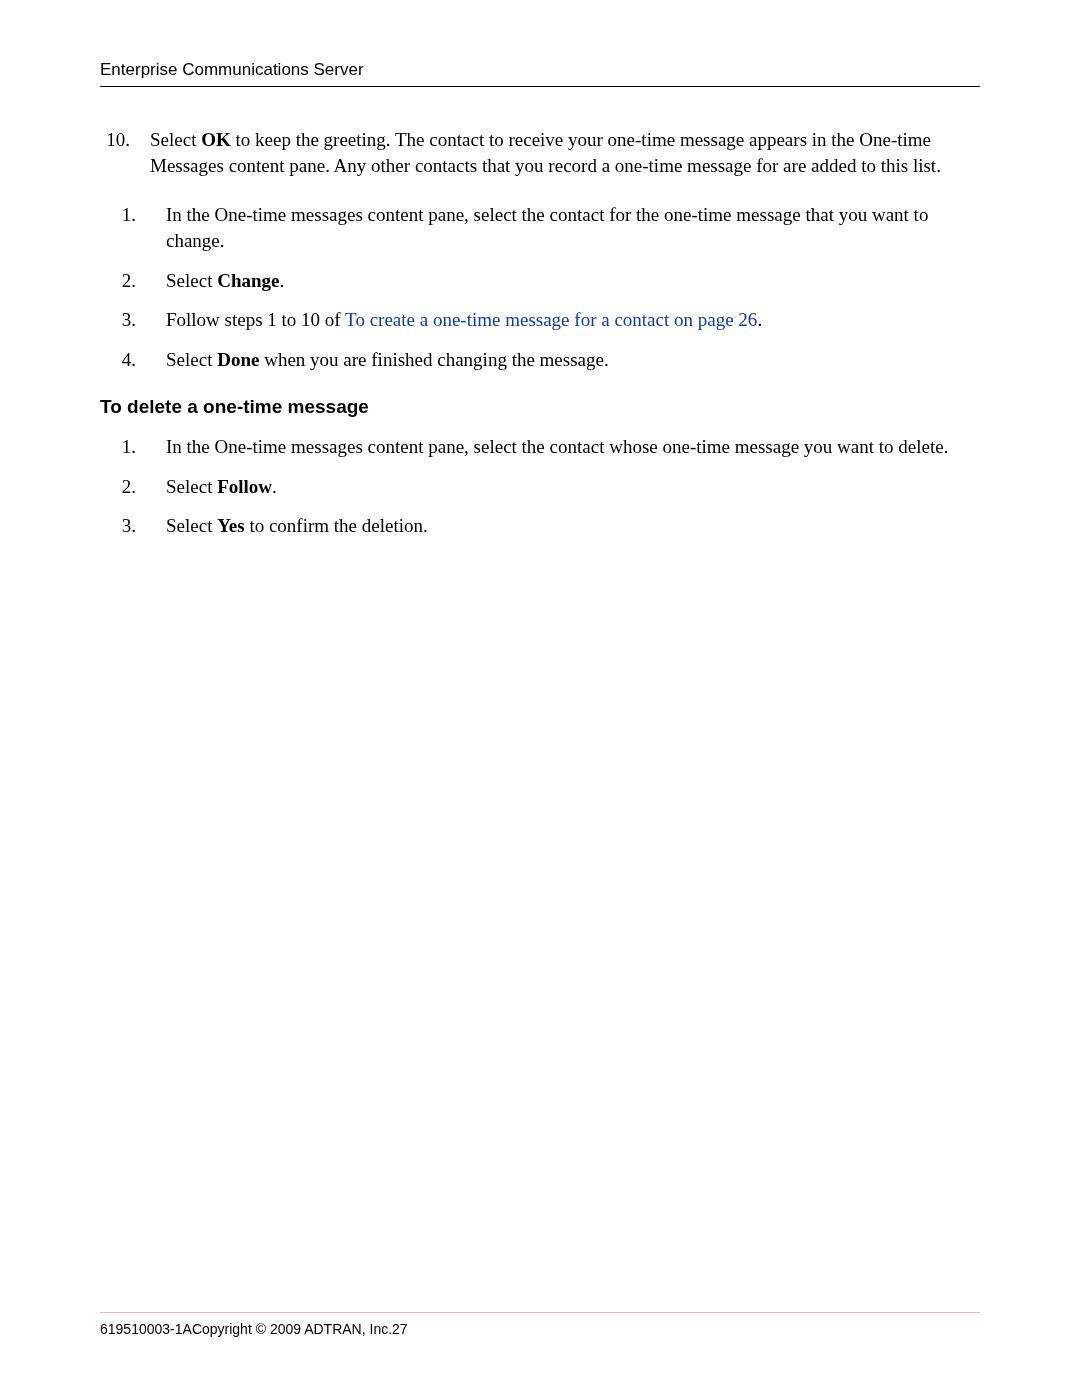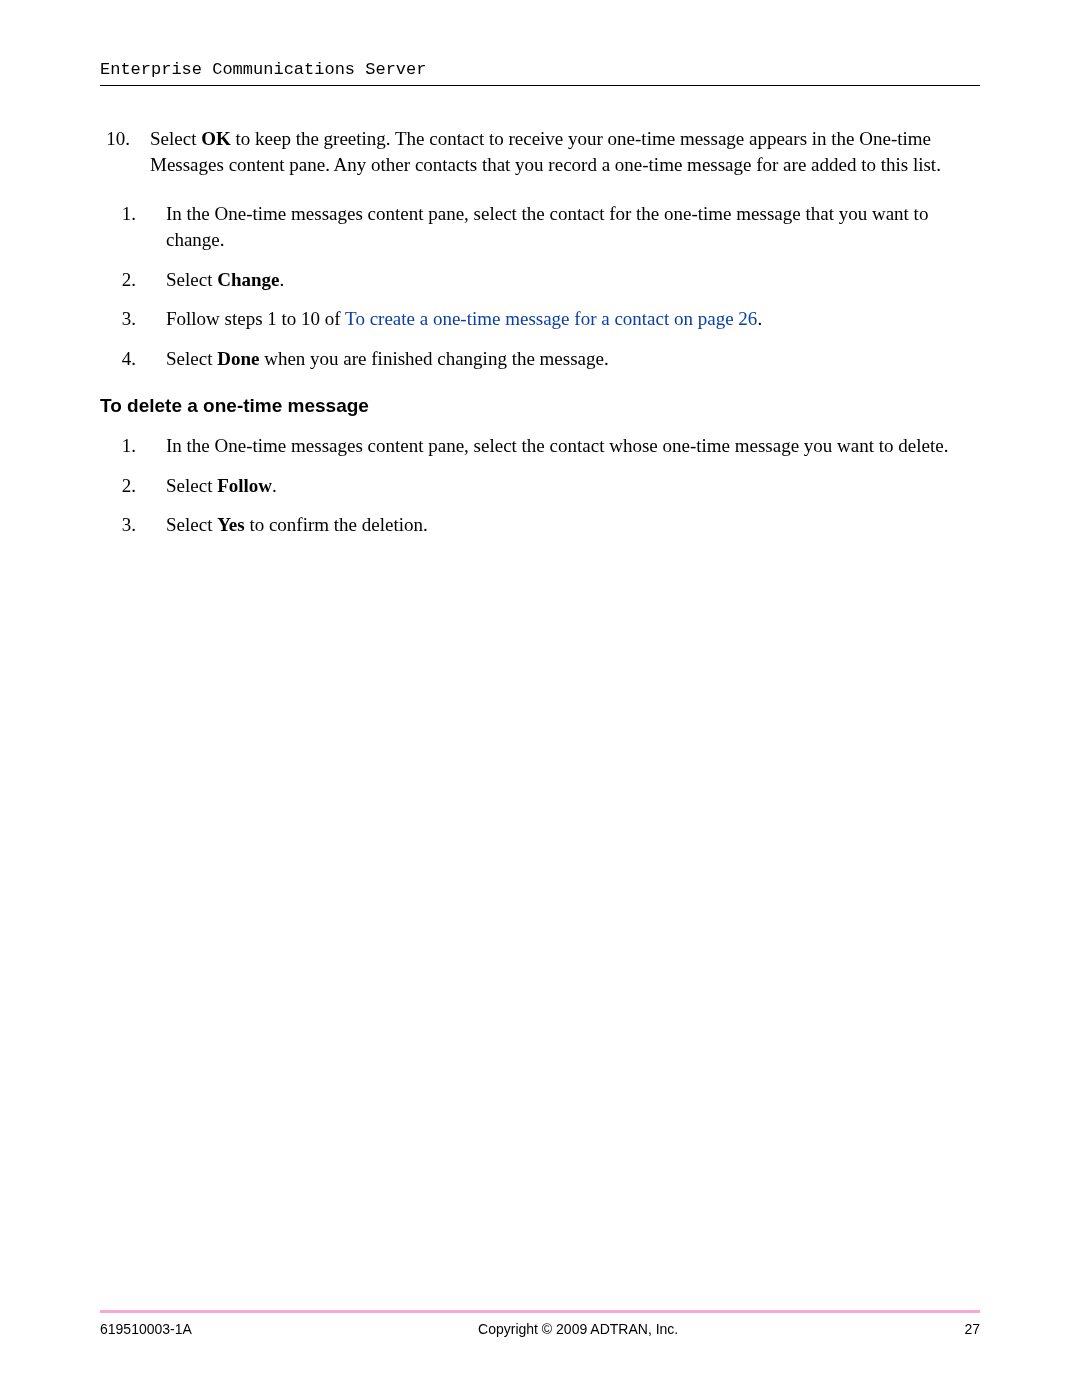--- a/index.html
+++ b/index.html
@@ -11,21 +11,21 @@
   }
   .page {
     width: 1080px;
     height: 1397px;
     position: relative;
     box-sizing: border-box;
     padding: 60px 100px 50px 100px;
     background: #ffffff;
   }
   .header {
-    font-family: Liberation Mono, monospace;
+    font-family: Liberation Sans, sans-serif;
     font-size: 17px;
     color: #000;
     display: flex;
     justify-content: space-between;
     padding-bottom: 6px;
     border-bottom: 1px solid #000;
   }
   .content {
     margin-top: 40px;
     font-size: 19px;
@@ -67,22 +67,21 @@
   }
   .bold { font-weight: bold; }
   .footer {
     position: absolute;
     left: 100px;
     right: 100px;
     bottom: 60px;
     font-family: Arial, Helvetica, sans-serif;
     font-size: 14px;
     display: flex;
-    justify-content: space-between;
-    border-top: 3px solid #f9a8d4;
+    border-top: 1px solid #f9a8d4;
     padding-top: 8px;
   }
 </style>
 </head>
 <body>
 
 <div class="page">
 
   <div class="header">
     <span>Enterprise Communications Server</span>

